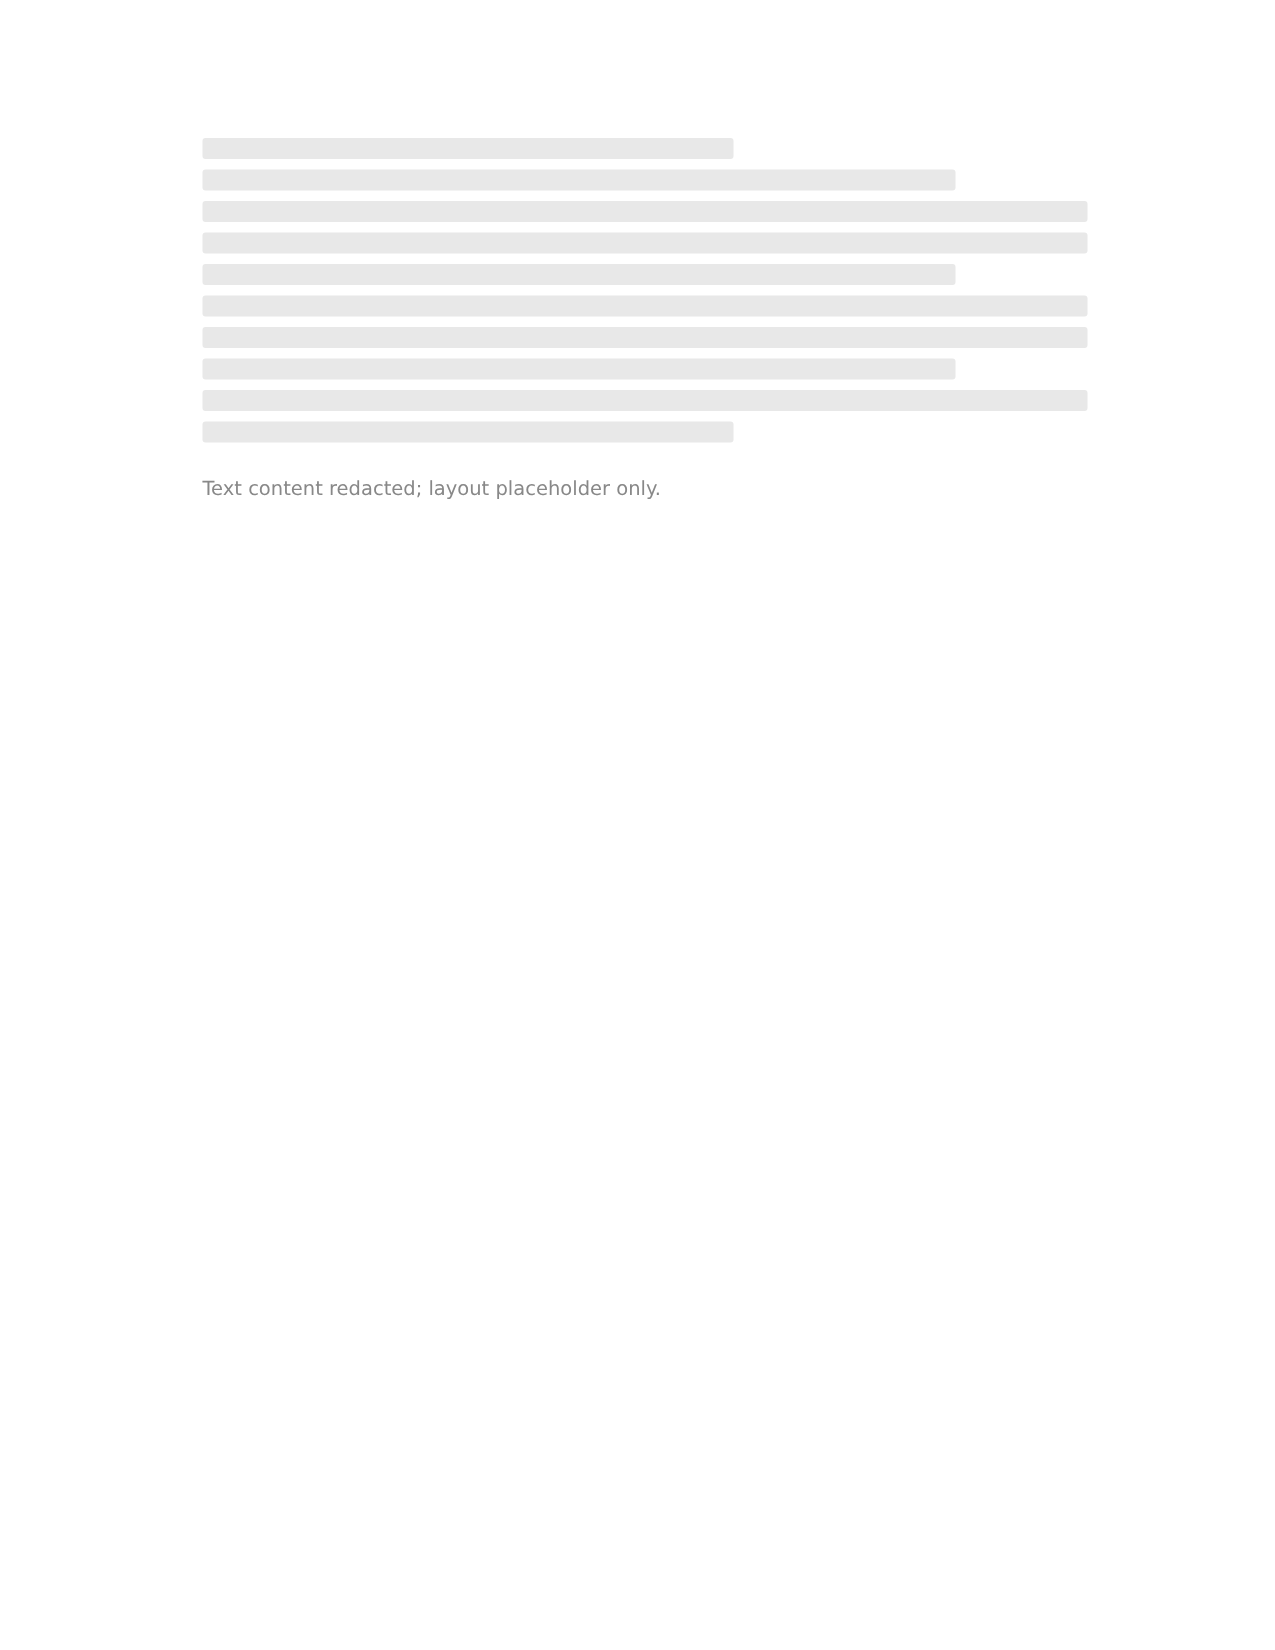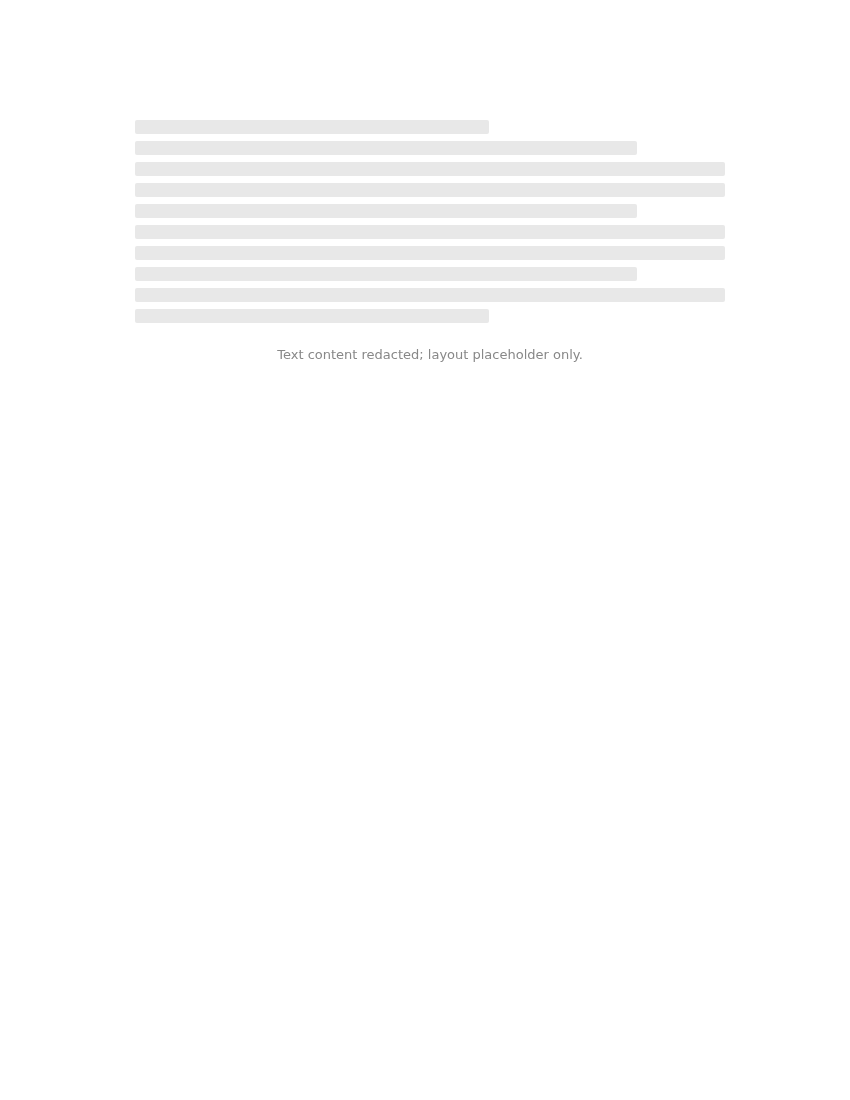--- a/index.html
+++ b/index.html
@@ -4,22 +4,21 @@
   <style>
     body {
       margin: 0;
       width: 850px;
       height: 1100px;
       background: #ffffff;
       font-family: "DejaVu Sans", sans-serif;
     }
     .page {
       box-sizing: border-box;
-      padding: 120px 125px 0 135px;
-      text-align: center;
+      padding: 92px 125px 0 135px;
     }
     .line {
       height: 14px;
       margin-bottom: 7px;
       background: #e8e8e8;
       border-radius: 2px;
     }
     .line.short { width: 60%; }
     .line.mid { width: 85%; }
     .notice {

